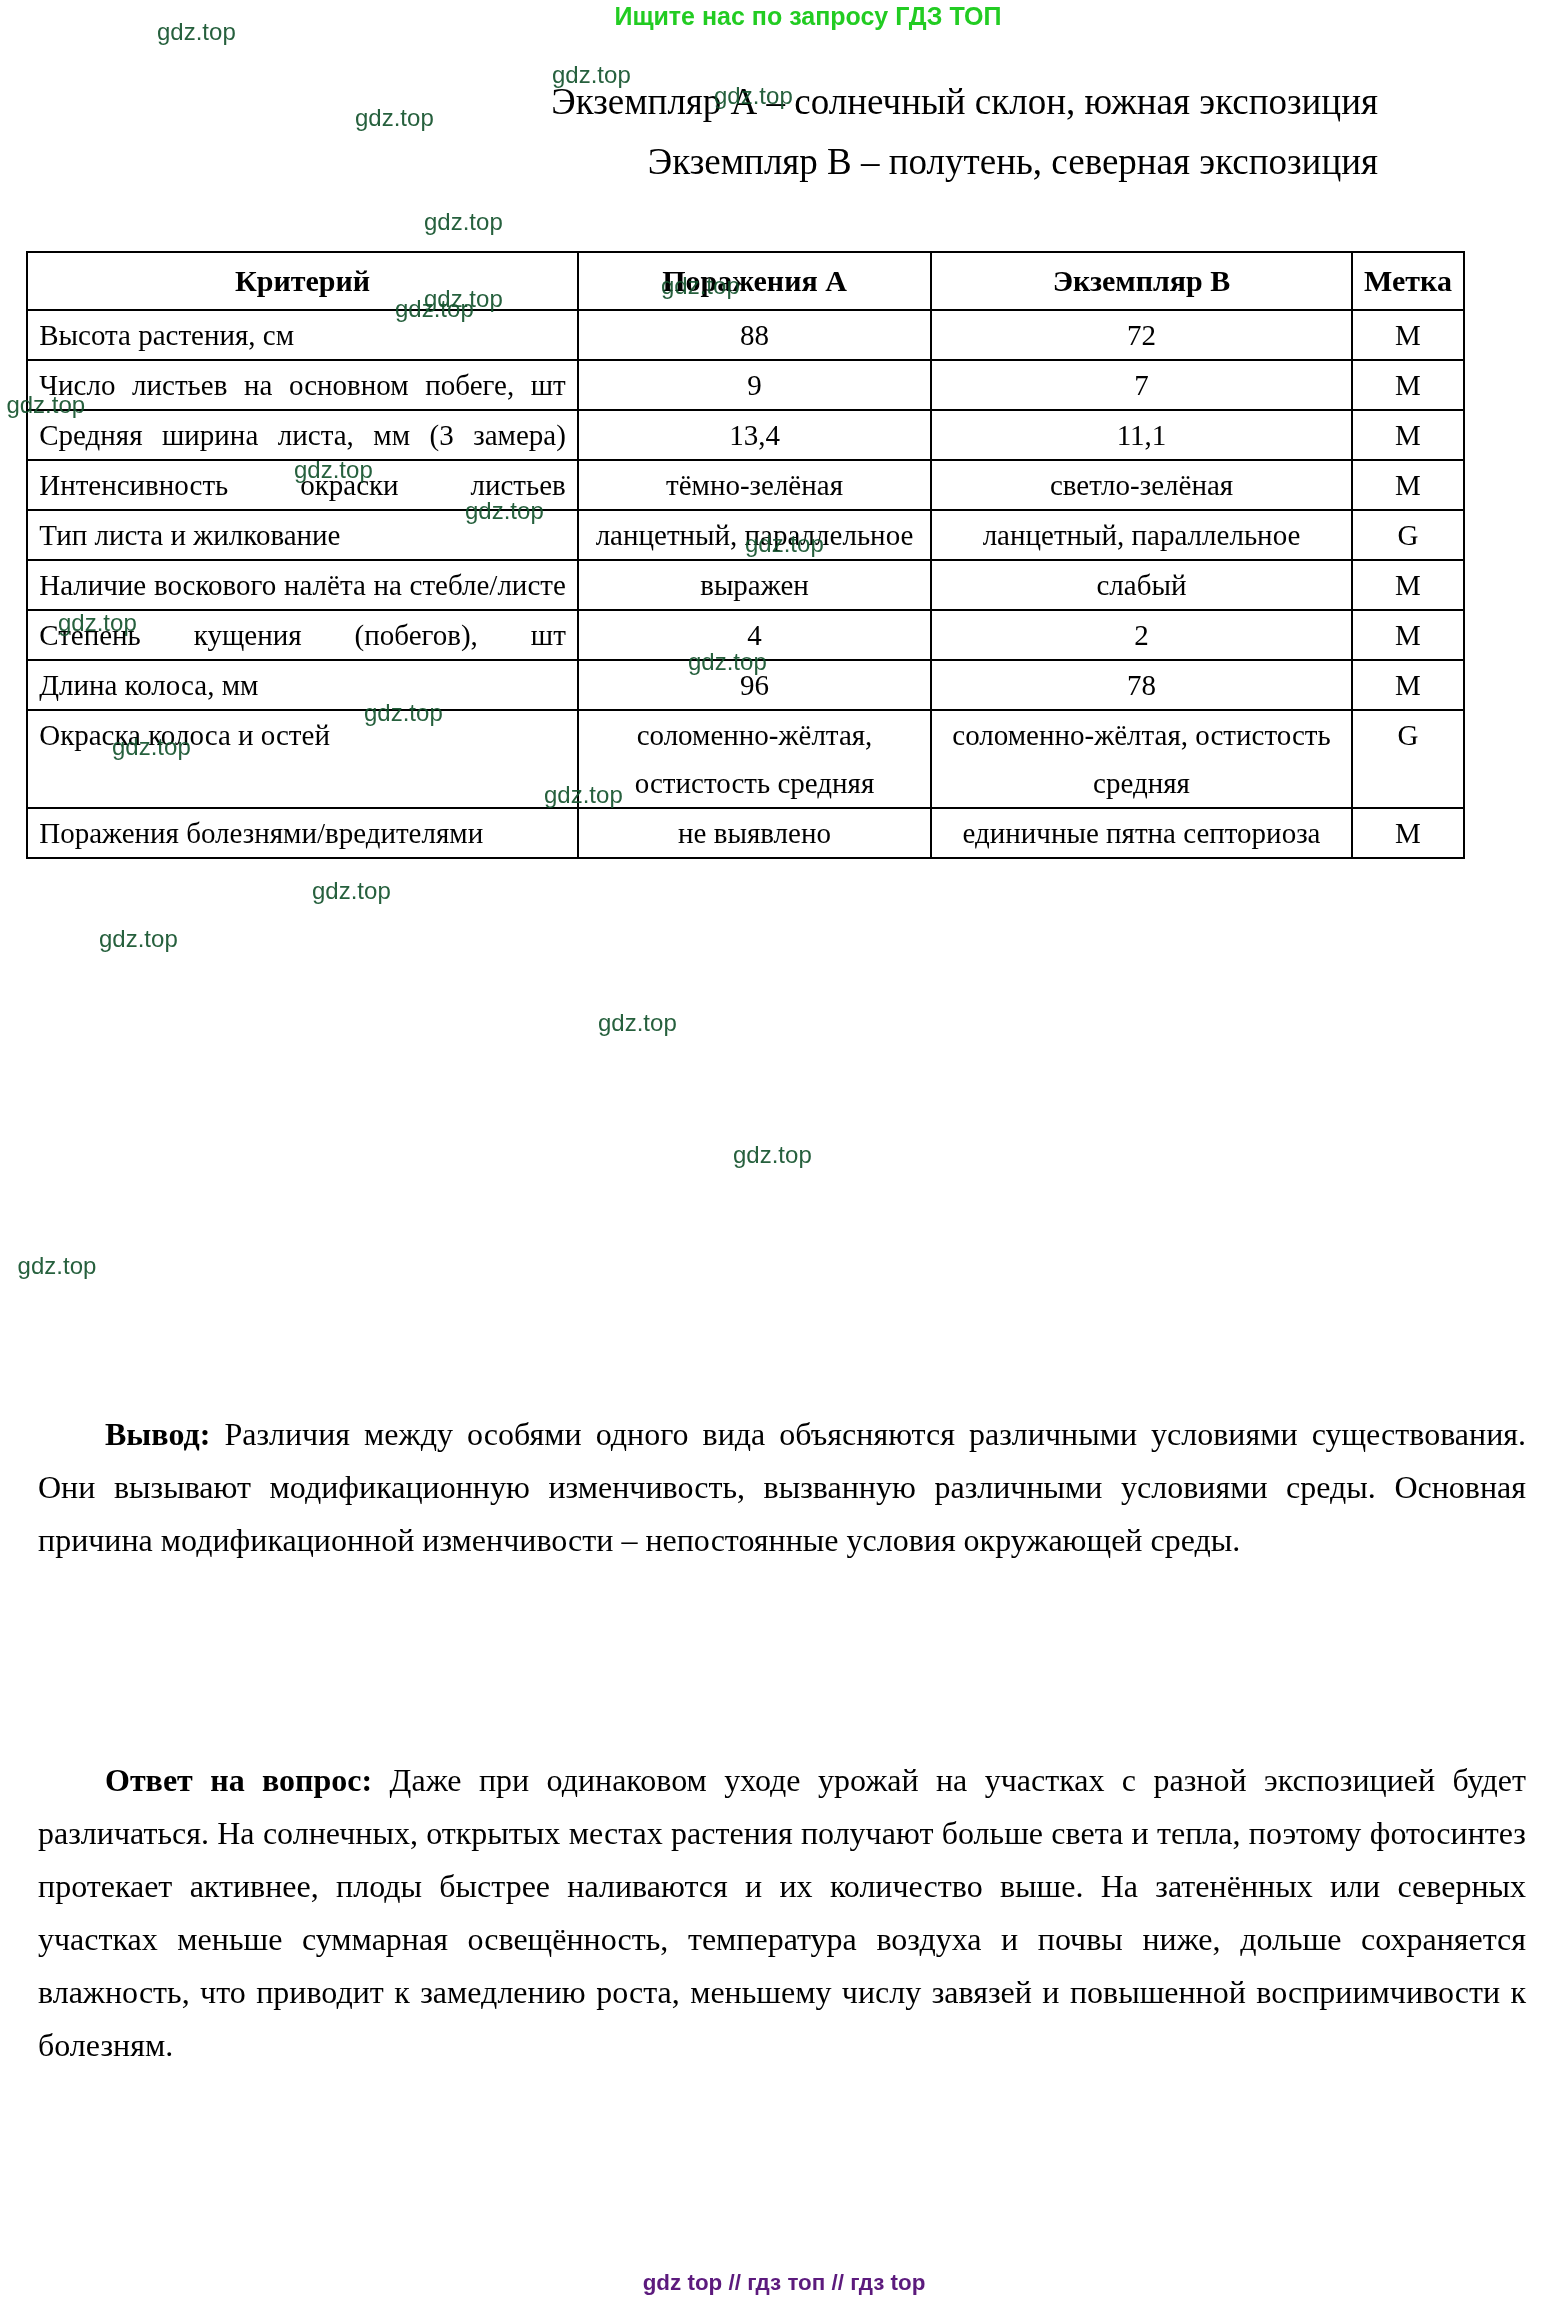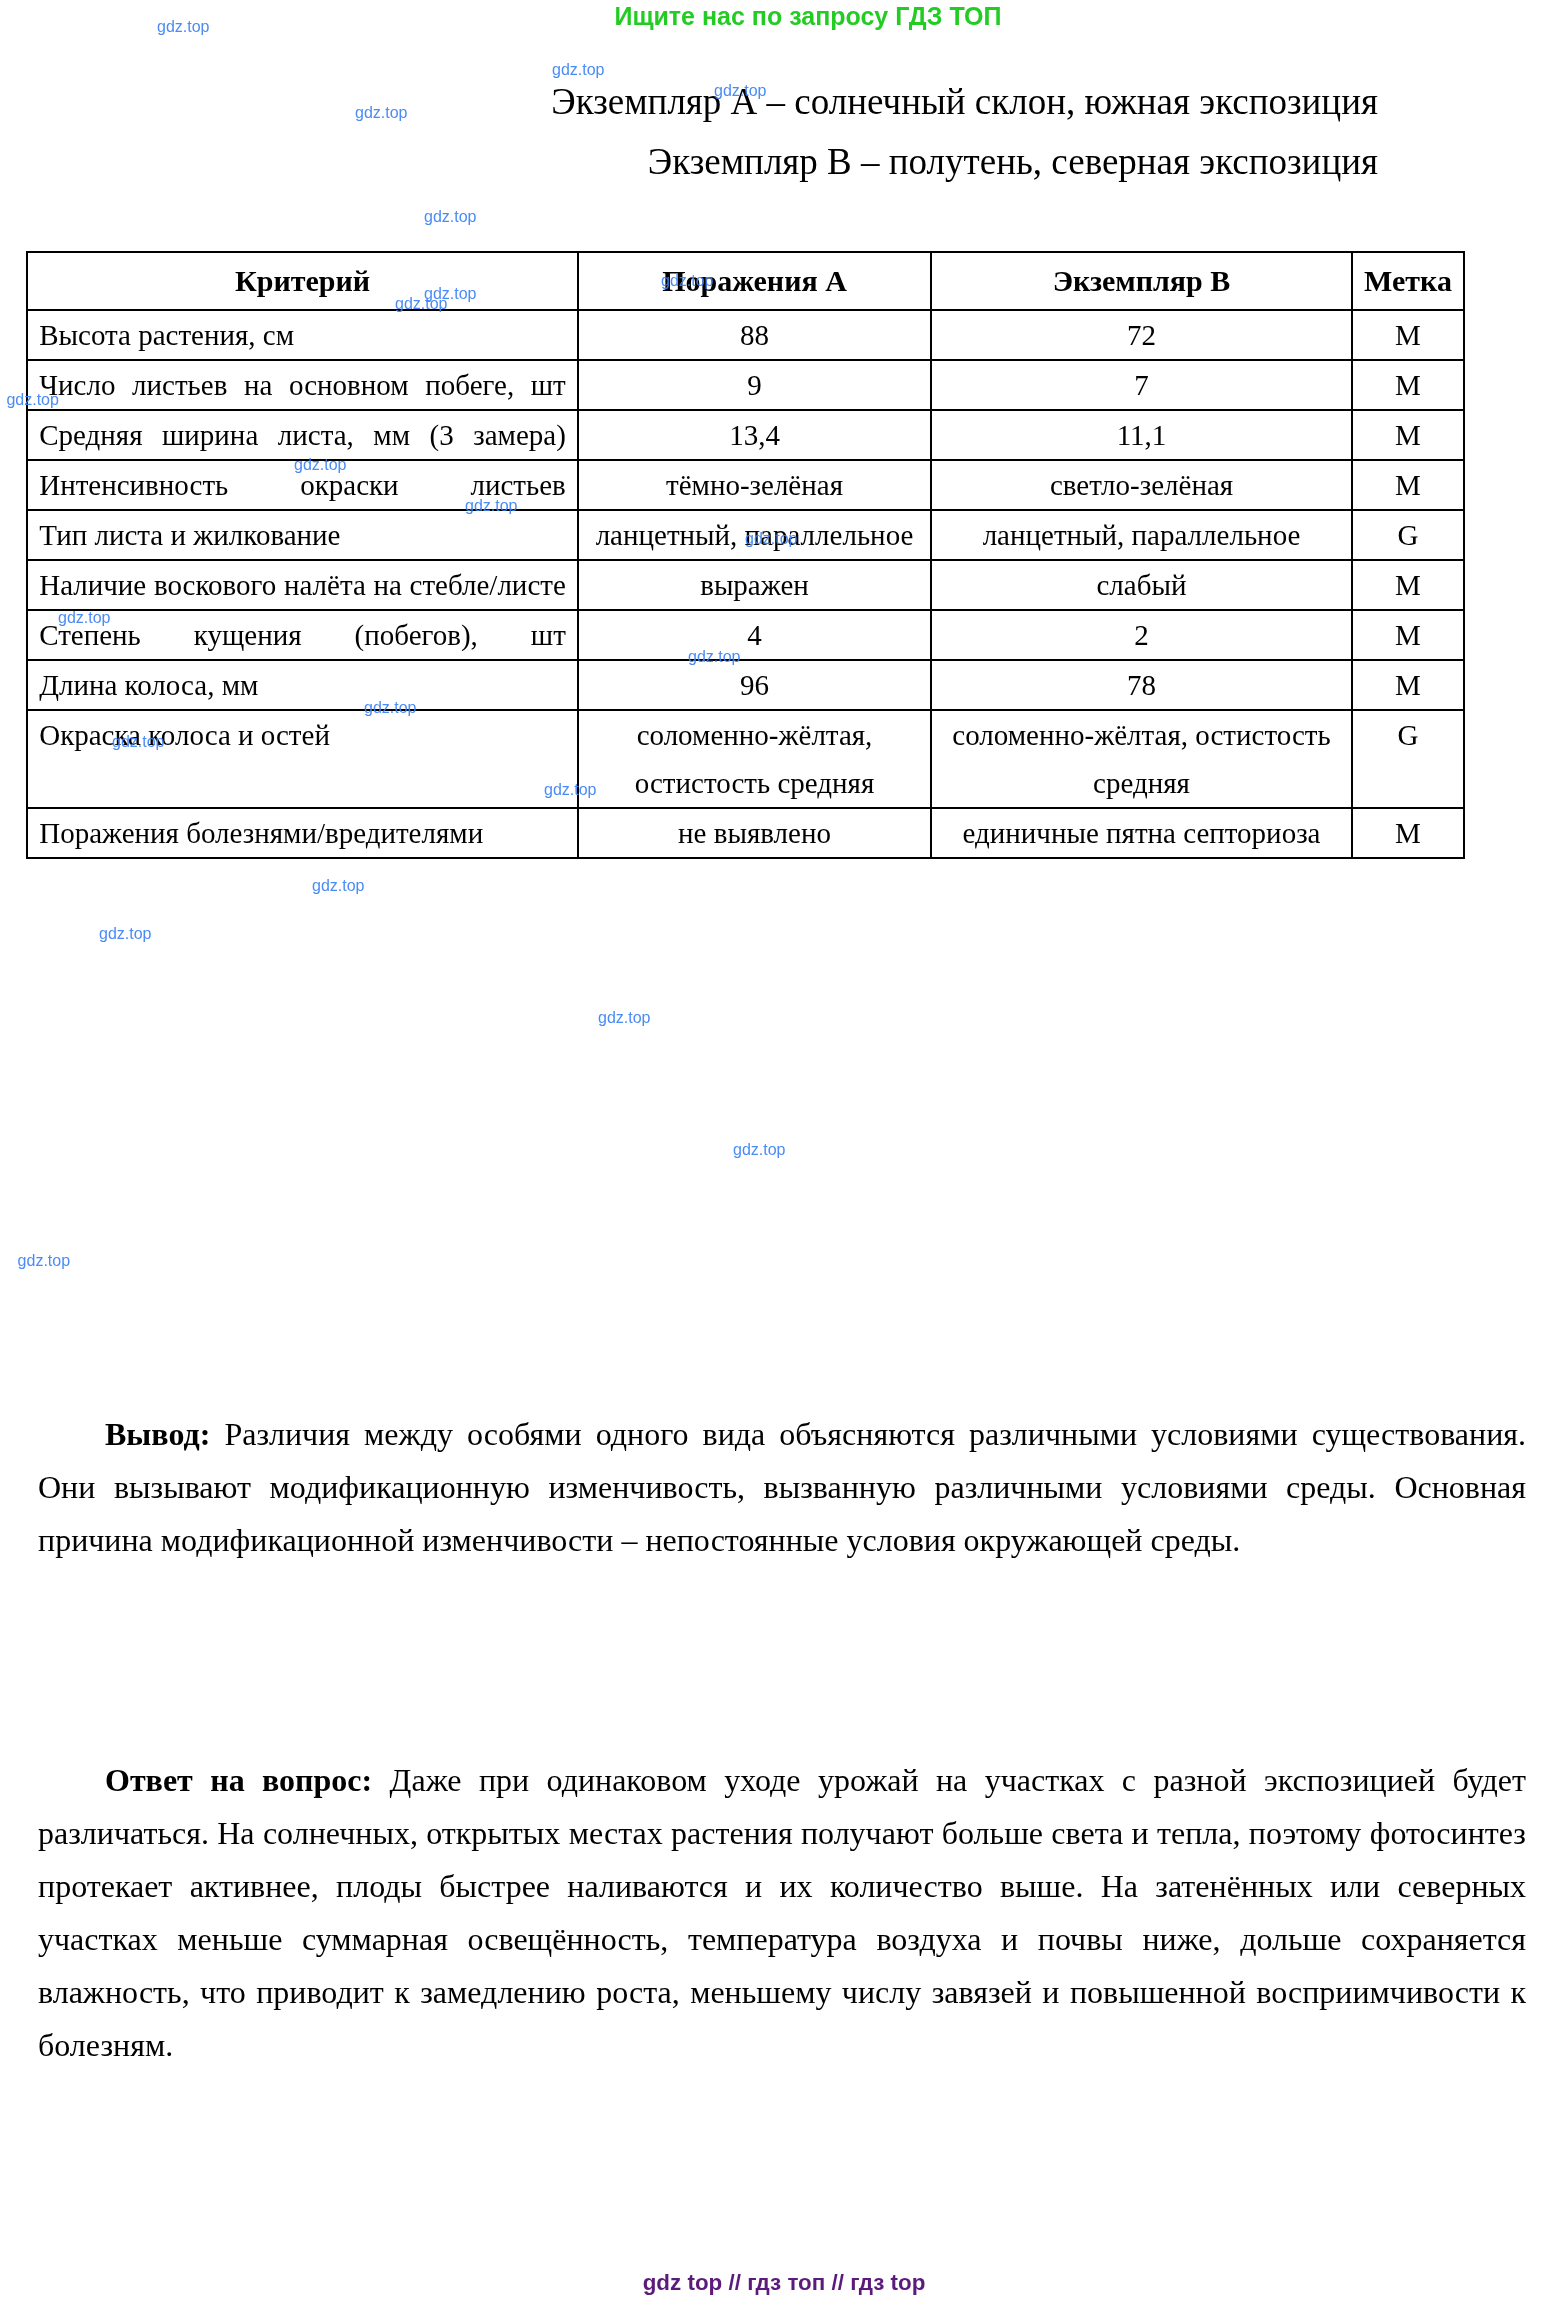--- a/index.html
+++ b/index.html
@@ -55,23 +55,23 @@
 
   
   .footer{
     position:absolute;left:0;top:2270px;width:1568px;text-align:center;
     font-family:"Liberation Sans","DejaVu Sans",sans-serif;
     font-size:22.4px;font-weight:700;color:#5c1a7d;
   }
 
   
   .wm{
-    position:absolute;color:#3b82f6;opacity:.92;
+    position:absolute;color:#14532d;opacity:.92;
     font-family:"Liberation Sans","DejaVu Sans",sans-serif;
-    font-size:16px;white-space:nowrap;pointer-events:none;
+    font-size:24px;white-space:nowrap;pointer-events:none;
   }
 </style>
 </head>
 <body>
 
 <div class="page">
 
   <div class="banner">Ищите нас по запросу ГДЗ ТОП</div>
 
   <div class="titles">

